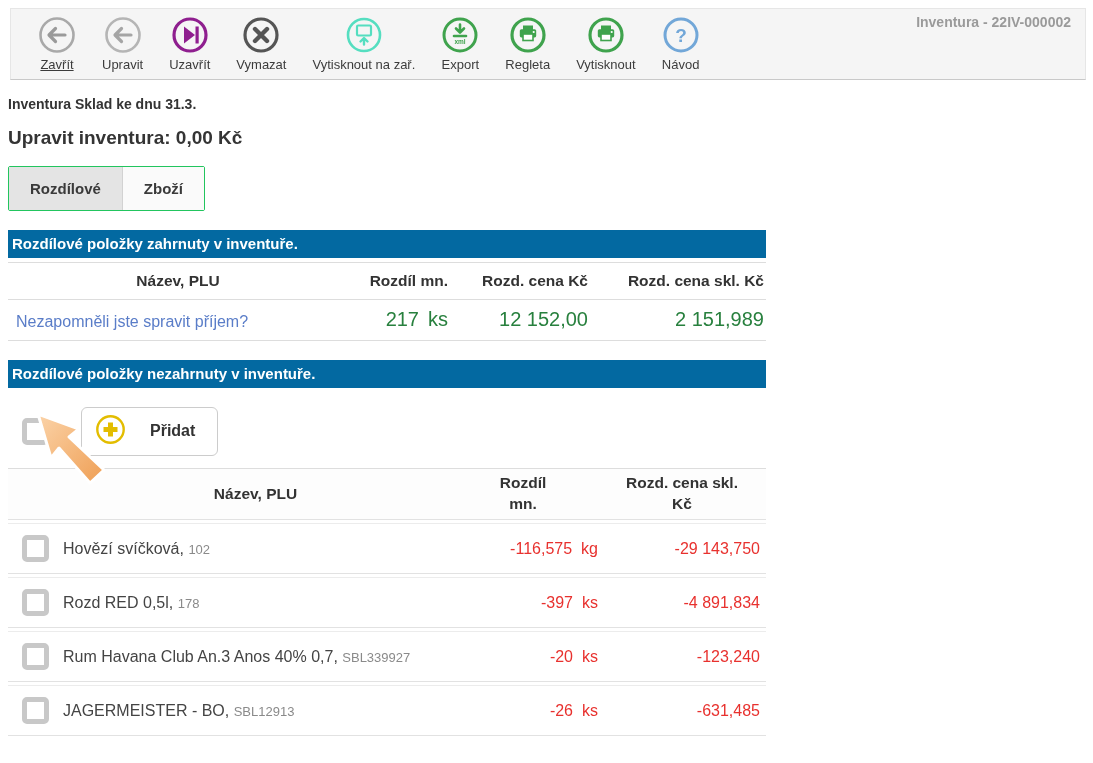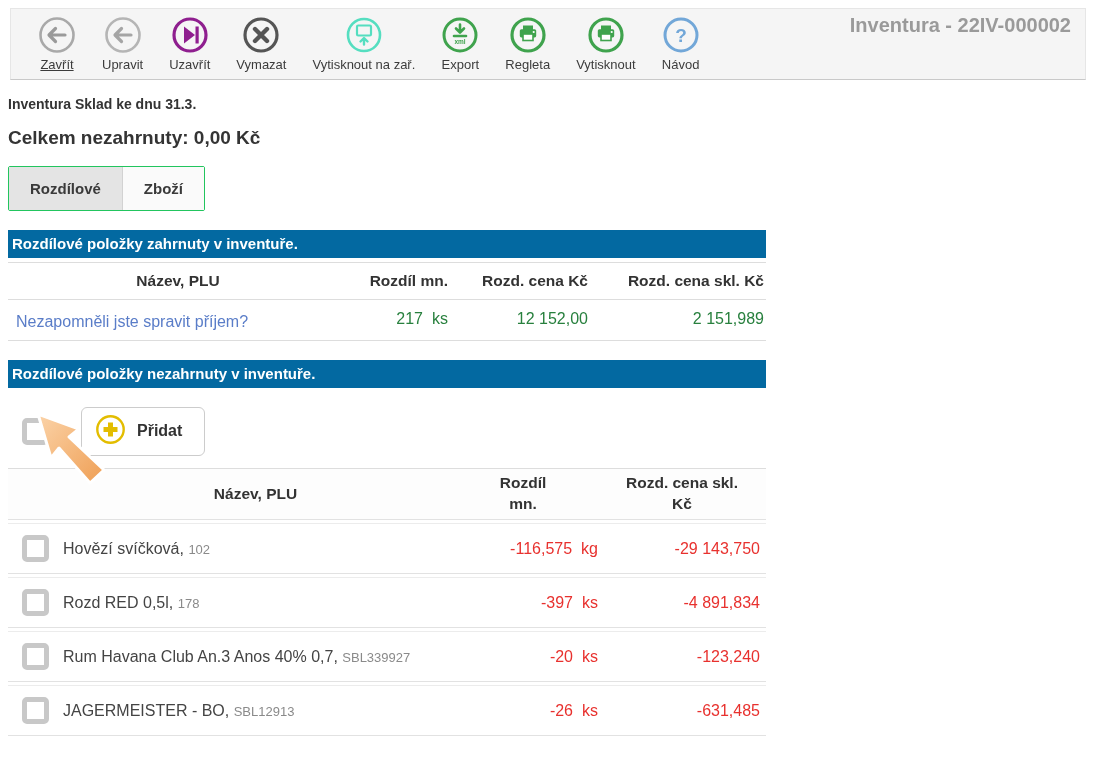--- a/index.html
+++ b/index.html
@@ -8,21 +8,21 @@
   
   .toolbar {
     position:relative; margin:8px 7px 0 10px; height:72px;
     background:#f5f5f5; border:1px solid #e6e6e6; border-bottom:1px solid #c9c9c9;
     display:flex; align-items:flex-start; padding:7px 10px 0 14px;
   }
   .tb-item { display:flex; flex-direction:column; align-items:center; gap:3px; padding:0 13px; cursor:pointer; }
   .tb-item svg { width:38px; height:38px; display:block; }
   .tb-label { font-size:13px; color:#3c3c3c; white-space:nowrap; }
   .tb-label.underline { text-decoration:underline; }
-  .win-title { position:absolute; top:5px; right:14px; font-size:20px; font-weight:bold; color:#9a9a9a; }
+  .win-title { position:absolute; top:5px; right:14px; font-size:14px; font-weight:bold; color:#9a9a9a; }
 
   
   .content { width:758px; margin-left:8px; }
   .page-title  { margin-top:16px; font-size:14px; font-weight:bold; color:#343434; }
   .page-total  { margin-top:15px; font-size:19px; font-weight:bold; color:#343434; }
 
   
   .tabs { display:inline-flex; margin-top:17px; border:1px solid #22c55e; border-radius:2px; background:#fafafa; }
   .tab { padding:13px 21px; font-size:15px; font-weight:bold; color:#3a3a3a; cursor:pointer; }
   .tab.active { background:#e4e4e4; }
@@ -39,28 +39,28 @@
              padding:9px 0; font-size:15.5px; font-weight:bold; color:#333; }
   .t1-row  { display:flex; border-bottom:1px solid #ddd; padding:7px 0 9px; }
   .c1-name  { width:340px; }
   .c1-qty   { width:100px; text-align:right; }
   .c1-price { width:140px; text-align:right; }
   .c1-stock { width:178px; text-align:right; padding-right:2px; }
   .t1-head .c1-name { text-align:center; }
   .item-name { font-size:16px; color:#444; }
   .item-code { font-size:13px; color:#8a8a8a; }
   .item-link { display:inline-block; margin-top:6px; padding-left:8px; font-size:16px; color:#5a7dc8; cursor:pointer; }
-  .val-green { color:#28803e; font-size:16px; align-self:center; }
+  .val-green { color:#28803e; font-size:20px; align-self:center; }
   .qty-flex  { display:flex; justify-content:flex-end; gap:9px; }
 
   
   .excluded { position:relative; }
   .add-row { display:flex; align-items:center; margin-top:18px; padding-left:14px; height:50px; }
   .checkbox { width:27px; height:27px; border:5px solid #c8c8c8; border-radius:5px; background:#fff; cursor:pointer; flex:none; }
-  .add-btn { display:flex; align-items:center; gap:11px; margin-left:32px; height:49px;
+  .add-btn { display:flex; align-items:center; gap:24px; margin-left:32px; height:49px;
              padding:0 22px 0 13px; background:#fff; border:1px solid #ccc; border-radius:6px; cursor:pointer; }
   .add-btn svg { width:31px; height:31px; }
   .add-btn-label { font-size:16px; font-weight:bold; color:#333; }
   .pointer-arrow { position:absolute; left:16px; top:46px; z-index:5; pointer-events:none; }
 
   
   .t2-head { display:flex; align-items:center; margin-top:12px; min-height:52px; background:#fdfdfd;
              border-top:1px solid #ddd; border-bottom:1px solid #e2e2e2;
              font-size:15.5px; font-weight:bold; color:#333; }
   .c2-check { width:55px; flex:none; }
@@ -181,21 +181,21 @@
     </span>
     <span class="tb-label">Návod</span>
   </div>
 
   <div class="win-title">Inventura - 22IV-000002</div>
 </div>
 
 <div class="content">
 
   <div class="page-title">Inventura Sklad ke dnu 31.3.</div>
-  <div class="page-total">Celkem nezahrnuty: 0,00 Kč</div>
+  <div class="page-total">Upravit inventura: 0,00 Kč</div>
 
   <div class="tabs">
     <div class="tab active">Rozdílové</div>
     <div class="tab inactive">Zboží</div>
   </div>
 
   
   <div class="section-bar">Rozdílové položky zahrnuty v inventuře.</div>
 
   <div class="t1-head">

